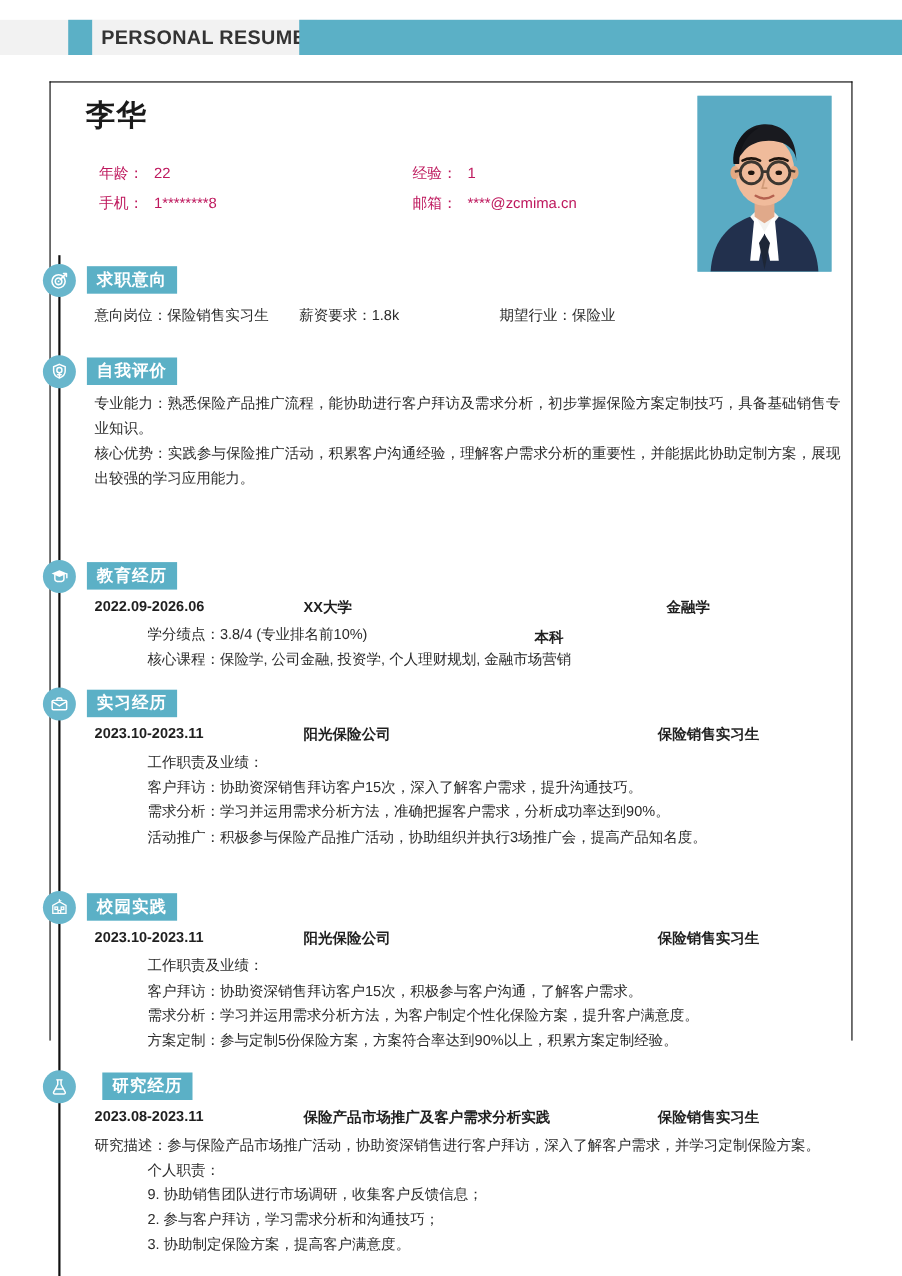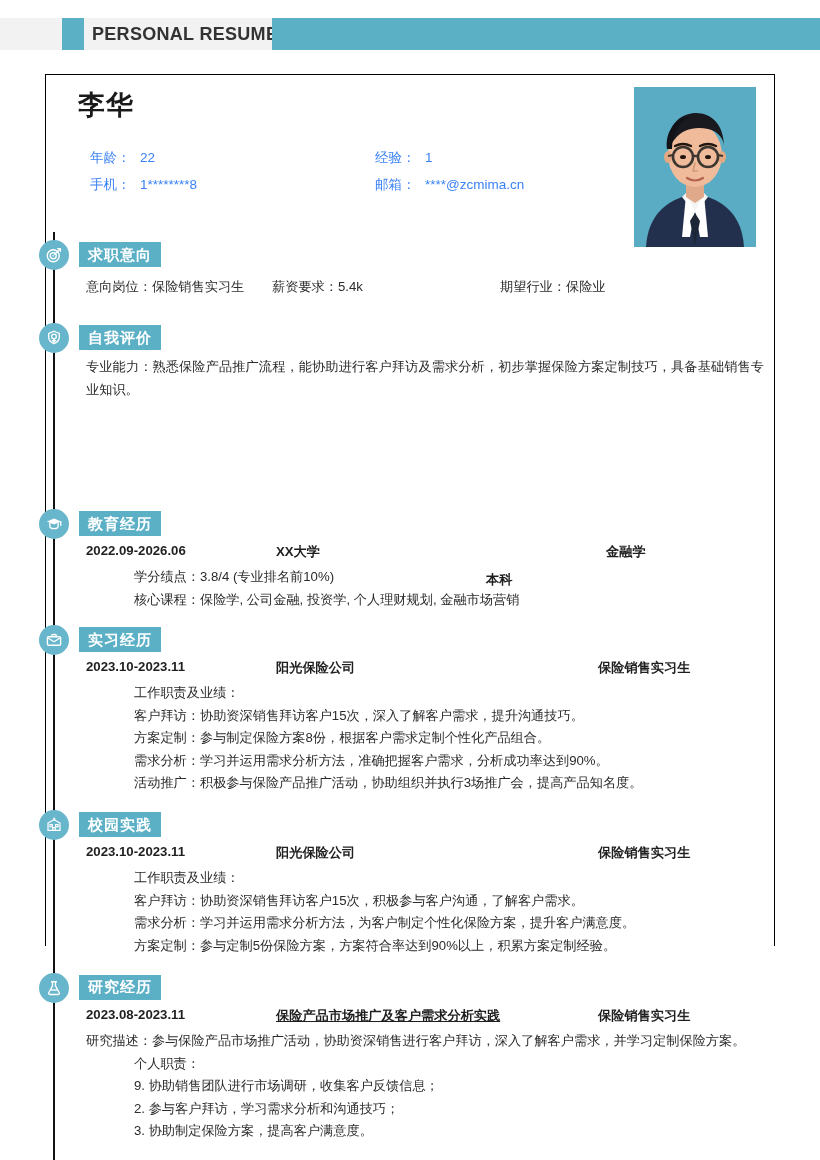--- a/index.html
+++ b/index.html
@@ -56,21 +56,21 @@
   .photo {
     position: absolute; right: 18px; top: 12px;
     width: 122px; height: 160px;
     background: #5aabc4;
     overflow: hidden;
   }
 
   
   .info { position: absolute; left: 44px; top: 74px; width: 640px; }
   .info-row { position: relative; height: 27px; }
-  .info-cell { position: absolute; font-size: 13.5px; color: #3b82f6; white-space: nowrap; }
+  .info-cell { position: absolute; font-size: 13.5px; color: #be185d; white-space: nowrap; }
   .info-cell.c1 { left: 0; }
   .info-cell.c2 { left: 285px; }
   .info-key { display: inline-block; min-width: 42px; }
   .info-val { display: inline-block; padding-left: 8px; }
 
   
   .timeline {
     position: absolute; left: 53px; top: 232px;
     width: 2px; height: 928px;
     background: #111;
@@ -118,29 +118,29 @@
   .row-head span {
     position: absolute; top: 0;
     font-size: 13.2px; font-weight: bold; color: #1f1f1f;
     white-space: nowrap;
   }
   .rh-period { left: 0; }
   .rh-org    { left: 190px; text-align: center; }
   .rh-deg    { left: 400px; margin-top: 28px; }
   .rh-major  { left: 520px; }
   .rh-role   { left: 512px; }
-  .rh-proj   { left: 190px; text-decoration: underline; }
+  .rh-proj   { left: 190px; }
   .rh-prole  { left: 512px; }
 
   
   .intent { position: relative; height: 22px; }
   .intent span { position: absolute; top: 0; font-size: 13.2px; color: #2b2b2b; white-space: nowrap; }
   .it-a { left: 0; }
   .it-b { left: 186px; }
-  .it-c { left: 368px; margin-left: 46px; }
+  .it-c { left: 368px; }
 </style>
 </head>
 <body>
 
 <div class="page">
 
   <div class="banner">
     <div class="banner-teal-left"></div>
     <div class="banner-title">PERSONAL RESUME</div>
     <div class="banner-teal-right"></div>
@@ -218,38 +218,39 @@
         <circle cx="11" cy="13" r="4"></circle>
         <circle cx="11" cy="13" r="1.1" fill="#fff" stroke="none"></circle>
         <line x1="13" y1="11" x2="20" y2="4" stroke-linecap="round"></line>
         <path d="M17 3.5 L20.5 3.5 L20.5 7" stroke-linecap="round" stroke-linejoin="round"></path>
       </svg>
     </div>
     <div class="sec-label" style="left:79px;">求职意向</div>
     <div class="sec-body" style="left:86px; top:38px;">
       <div class="intent">
         <span class="it-a">意向岗位：保险销售实习生</span>
-        <span class="it-b">薪资要求：5.4k</span>
+        <span class="it-b">薪资要求：1.8k</span>
         <span class="it-c">期望行业：保险业</span>
       </div>
     </div>
   </div>
 
   <div class="section" style="top:323px;">
     <div class="sec-icon" style="left:39px;">
       <svg viewBox="0 0 24 24" fill="none" stroke="#ffffff" stroke-width="1.8">
         <path d="M12 3 L19 6 V11 C19 15 15.8 18 12 19.5 C8.2 18 5 15 5 11 V6 Z"></path>
         <circle cx="12" cy="10" r="3.1"></circle>
         <line x1="12" y1="13.2" x2="12" y2="18" stroke-linecap="round"></line>
         <line x1="9.8" y1="15.6" x2="14.2" y2="15.6" stroke-linecap="round"></line>
       </svg>
     </div>
     <div class="sec-label" style="left:79px;">自我评价</div>
     <div class="sec-body" style="left:86px; top:33px; width:678px;">
       <div class="para">专业能力：熟悉保险产品推广流程，能协助进行客户拜访及需求分析，初步掌握保险方案定制技巧，具备基础销售专业知识。</div>
+      <div class="para">核心优势：实践参与保险推广活动，积累客户沟通经验，理解客户需求分析的重要性，并能据此协助定制方案，展现出较强的学习应用能力。</div>
     </div>
   </div>
 
   <div class="section" style="top:509px;">
     <div class="sec-icon" style="left:39px;">
       <svg viewBox="0 0 24 24" fill="none" stroke="#ffffff" stroke-width="1.8">
         <path d="M2.5 8.6 L12 4.6 L21.5 8.6 L12 12.6 Z" fill="#ffffff" stroke="none"></path>
         <path d="M6.5 10.4 V15 C6.5 16.8 9 18.2 12 18.2 C15 18.2 17.5 16.8 17.5 15 V10.4" stroke-linecap="round"></path>
         <line x1="21" y1="8.8" x2="21" y2="13.6" stroke-linecap="round"></line>
       </svg>
@@ -277,21 +278,20 @@
     </div>
     <div class="sec-label" style="left:79px;">实习经历</div>
     <div class="sec-body" style="left:86px; top:34px;">
       <div class="row-head">
         <span class="rh-period">2023.10-2023.11</span>
         <span class="rh-org">阳光保险公司</span>
         <span class="rh-role">保险销售实习生</span>
       </div>
       <div class="line">工作职责及业绩：</div>
       <div class="line">客户拜访：协助资深销售拜访客户15次，深入了解客户需求，提升沟通技巧。</div>
-      <div class="line">方案定制：参与制定保险方案8份，根据客户需求定制个性化产品组合。</div>
       <div class="line">需求分析：学习并运用需求分析方法，准确把握客户需求，分析成功率达到90%。</div>
       <div class="line">活动推广：积极参与保险产品推广活动，协助组织并执行3场推广会，提高产品知名度。</div>
     </div>
   </div>
 
   <div class="section" style="top:810px;">
     <div class="sec-icon" style="left:39px;">
       <svg viewBox="0 0 24 24" fill="none" stroke="#ffffff" stroke-width="1.6">
         <path d="M4 19.2 V9.4 L12 5 L20 9.4 V19.2 Z"></path>
         <rect x="6.6" y="11.4" width="3.2" height="3"></rect>
@@ -316,21 +316,21 @@
   </div>
 
   <div class="section" style="top:973px;">
     <div class="sec-icon" style="left:39px;">
       <svg viewBox="0 0 24 24" fill="none" stroke="#ffffff" stroke-width="1.8">
         <path d="M10 3.6 V9.2 L5 18.4 C4.4 19.5 5.2 20.6 6.5 20.6 H17.5 C18.8 20.6 19.6 19.5 19 18.4 L14 9.2 V3.6" stroke-linejoin="round"></path>
         <line x1="8.8" y1="3.6" x2="15.2" y2="3.6" stroke-linecap="round"></line>
         <line x1="7.6" y1="14.6" x2="16.4" y2="14.6"></line>
       </svg>
     </div>
-    <div class="sec-label" style="left:79px;font-family:Liberation Serif, serif;">研究经历</div>
+    <div class="sec-label" style="left:93px;">研究经历</div>
     <div class="sec-body" style="left:86px; top:34px; width:678px;">
       <div class="row-head">
         <span class="rh-period">2023.08-2023.11</span>
         <span class="rh-proj">保险产品市场推广及客户需求分析实践</span>
         <span class="rh-prole">保险销售实习生</span>
       </div>
       <div class="para">研究描述：参与保险产品市场推广活动，协助资深销售进行客户拜访，深入了解客户需求，并学习定制保险方案。</div>
       <div class="line">个人职责：</div>
       <div class="line">9. 协助销售团队进行市场调研，收集客户反馈信息；</div>
       <div class="line">2. 参与客户拜访，学习需求分析和沟通技巧；</div>

